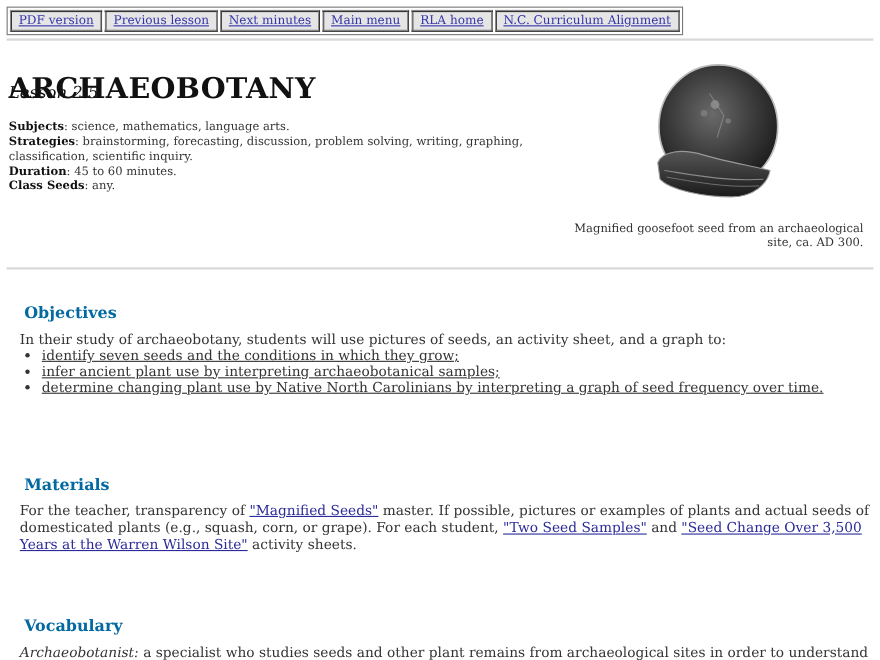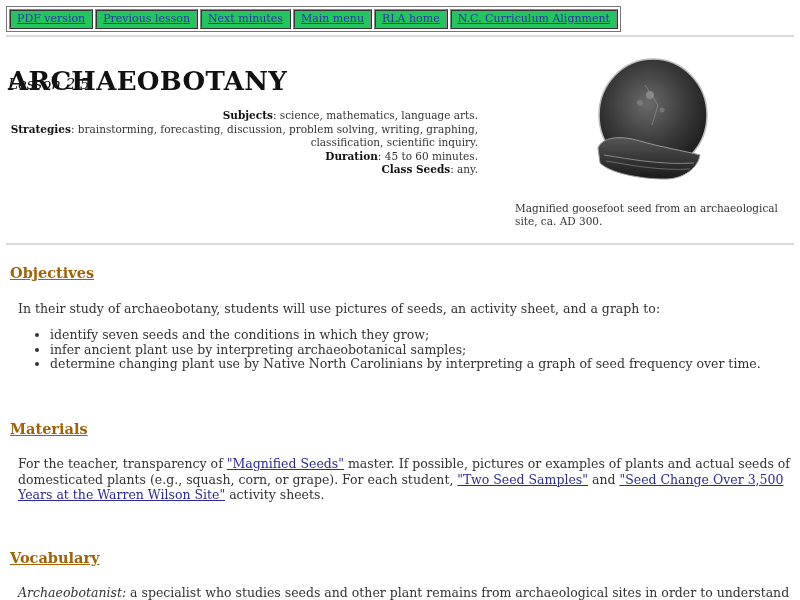--- a/index.html
+++ b/index.html
@@ -19,21 +19,21 @@
     padding: 1px;
     background: #fff;
   }
   .nav-cell {
     border: 2px solid #888;
     border-style: ridge;
     margin: 1px;
     padding: 1px 6px 2px 6px;
     font-size: 11px;
     line-height: 13px;
-    background: #22c55e;
+    background: #e5e5e5;
   }
   .nav-cell a { color: #3333aa; }
 
   hr.rule {
     position: absolute; left: 6px; width: 788px;
     border: none; border-top: 2px solid #d8d8d8; margin: 0;
   }
 
   .lesson-num {
     position: absolute; left: 8px; top: 48px;
@@ -42,47 +42,47 @@
     margin-top: 27px;
   }
   .title {
     position: absolute; left: 8px; top: 66px;
     font-size: 26px; font-weight: bold; letter-spacing: 0.3px;
     color: #111;
   }
   .meta {
     position: absolute; left: 8px; top: 109px;
     width: 470px;
-    font-size: 10.5px; line-height: 13.5px; color: #333; text-align: right;
+    font-size: 10.5px; line-height: 13.5px; color: #333;
   }
   .meta b { color: #111; }
 
   .figure {
     position: absolute; left: 515px; top: 55px; width: 270px;
-    text-align: left;
+    text-align: right;
   }
   .seed {
     width: 120px; height: 130px; margin: 0 auto;
     position: relative;
   }
   .caption {
     font-size: 10.5px; line-height: 13px; color: #333; margin-top: 17px;
   }
 
   h2 {
-    position: absolute; left: 6px; margin: 4px;
-    font-size: 14.5px; font-weight: bold; color: #a16207; text-decoration: underline;
+    position: absolute; left: 6px; margin: 16px;
+    font-size: 14.5px; font-weight: bold; color: #0369a1;
   }
   .para {
     position: absolute; left: 6px; width: 790px;
     font-size: 12.5px; line-height: 15.5px; color: #333; margin: 12px;
   }
   ul.obj {
-    position: absolute; left: 18px; top: 316px; margin: 12px; padding-left: 20px;
-    font-size: 12.5px; line-height: 14.5px; color: #333;
+    position: absolute; left: 18px; top: 316px; margin: 0; padding-left: 20px;
+    font-size: 12.5px; line-height: 14.5px; color: #333; text-decoration: underline;
   }
   ul.obj li { padding-left: 0; }
 </style>
 </head>
 <body>
 
 <div class="nav">
   <div class="nav-cell"><a href="#">PDF version</a></div>
   <div class="nav-cell"><a href="#">Previous lesson</a></div>
   <div class="nav-cell"><a href="#">Next minutes</a></div>

